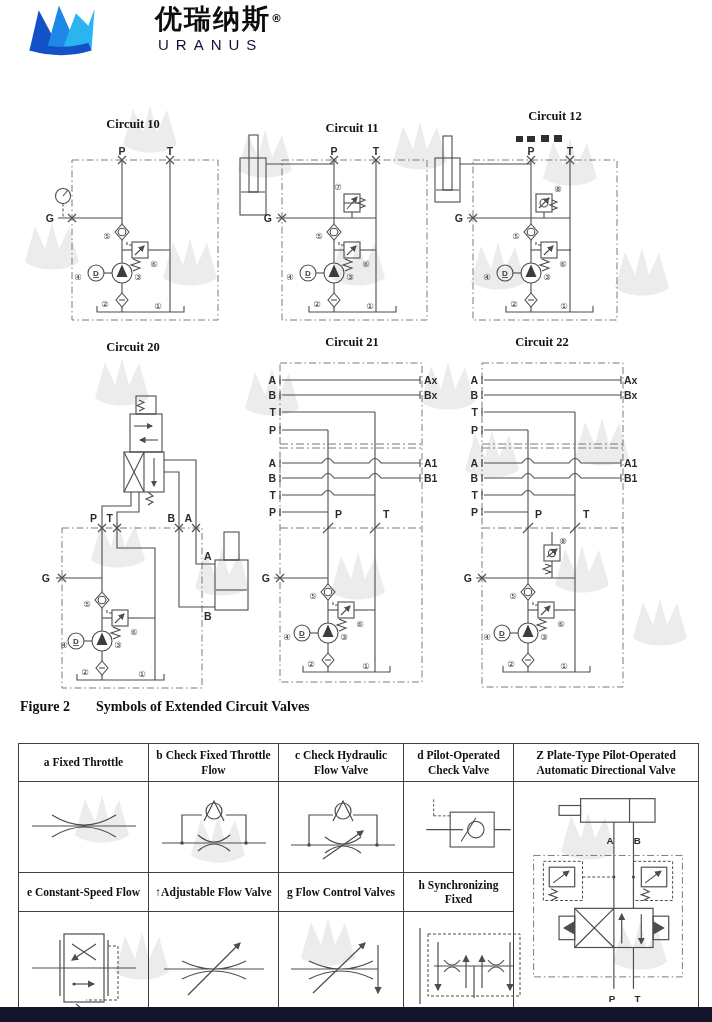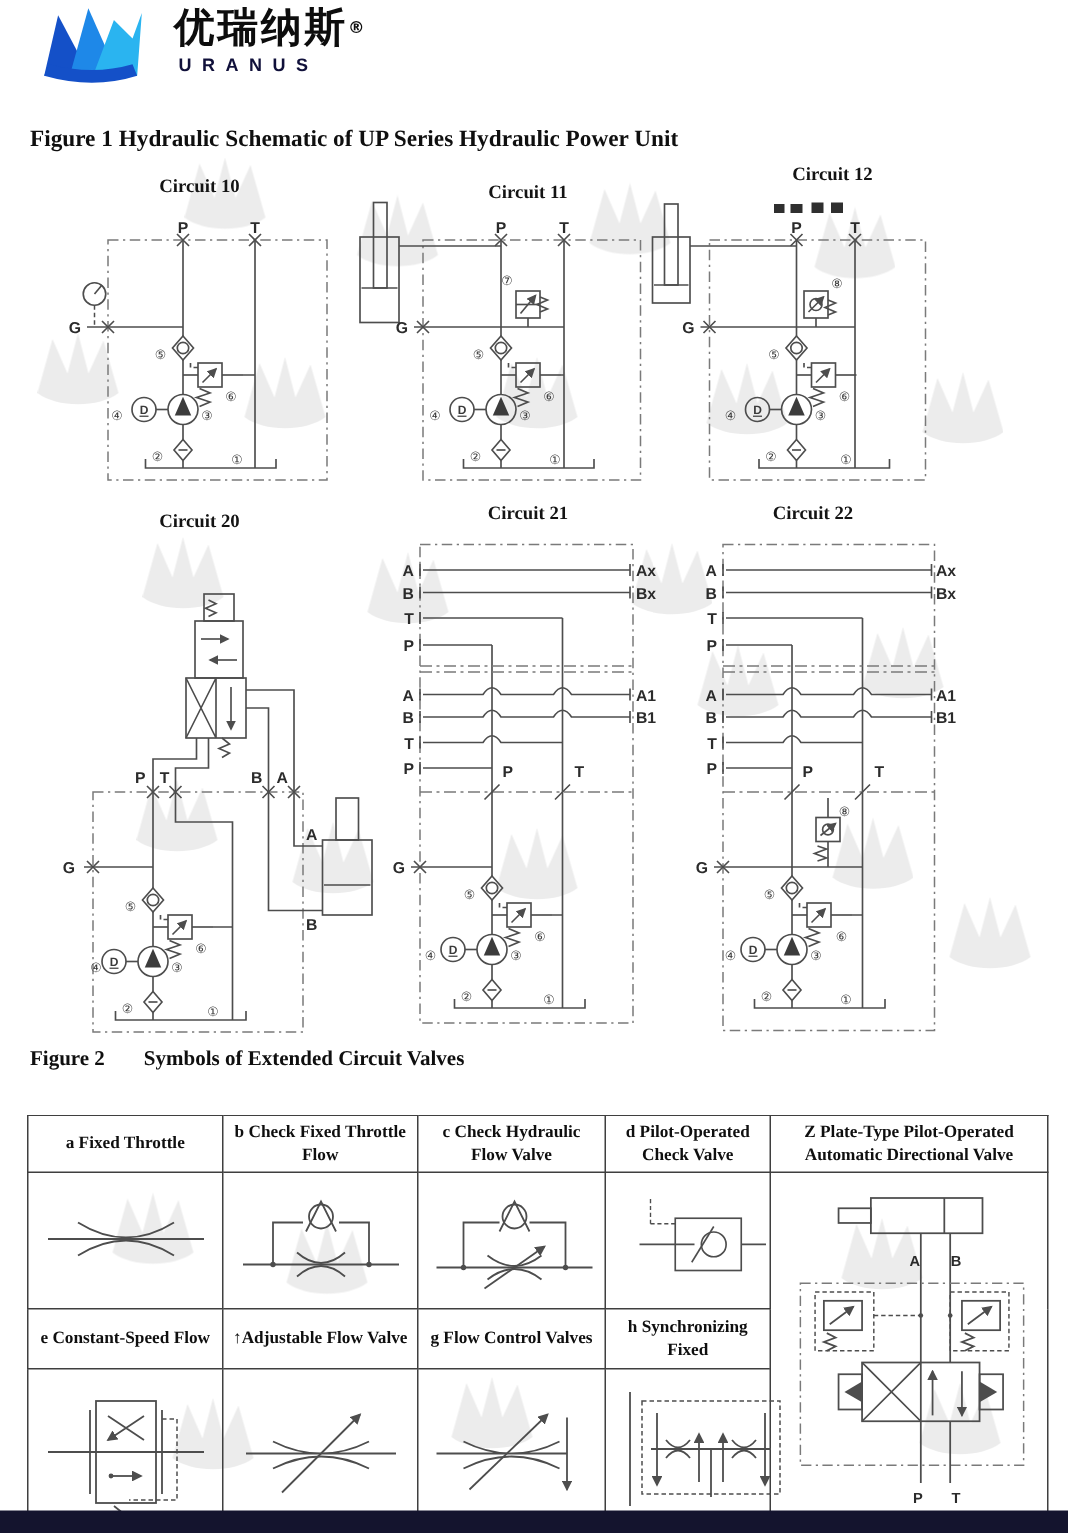--- a/index.html
+++ b/index.html
@@ -1,26 +1,26 @@
 <!DOCTYPE html>
 <html><head>
 <meta charset="utf-8">
 <style>
   html,body{margin:0;padding:0;background:#e8e8e8;}
   .page{position:relative;width:712px;height:1022px;background:#ffffff;overflow:hidden;
         font-family:"Liberation Serif",serif;}
   .layer{position:absolute;left:0;top:0;z-index:1;}
   #wm-layer{z-index:0;}
   
-  .logo{position:absolute;left:16px;top:4px;display:flex;align-items:flex-start;z-index:1;}
+  .logo{position:absolute;left:16px;top:4px;display:flex;align-items:flex-start;z-index:1;gap:39px;}
   .logo-text{margin-left:8px;}
   .logo-cn{font-family:"DejaVu Sans",sans-serif;font-weight:bold;font-size:27px;color:#0d0d0d;
            letter-spacing:2px;line-height:30px;}
   .logo-cn sup{font-size:11px;vertical-align:top;}
-  .logo-en{font-family:"Liberation Sans",sans-serif;font-weight:bold;font-size:12px;color:#10103a;
+  .logo-en{font-family:"Liberation Sans",sans-serif;font-weight:normal;font-size:15px;color:#10103a;
            letter-spacing:7px;margin-top:2px;padding-left:3px;}
   
   .fig1-title{position:absolute;left:20px;top:84px;margin:0;font-size:15.5px;font-weight:bold;
               color:#0f0f0f;z-index:1;}
   .fig2-title{position:absolute;left:20px;top:699px;margin:0;font-size:14px;font-weight:bold;
               color:#0f0f0f;z-index:1;}
   .fig2-title .gap{margin-left:26px;}
   
   #fig1{position:absolute;left:0;top:108px;z-index:1;}
   #fig1 .ln{stroke:#4d4d4d;fill:none;stroke-width:1.1px;}
@@ -117,21 +117,20 @@
       <path d="M30,60 L46,2 L62,38 L50,60 Z" fill="#1e88e8"></path>
       <path d="M50,60 L68,12 L84,28 L92,6 L88,60 Z" fill="#2ab4f0"></path>
       <path d="M8,60 Q50,72 88,60 L84,50 Q50,60 12,50 Z" fill="#1450c8"></path>
     </svg>
     <div class="logo-text">
       <div class="logo-cn"><span>优瑞纳斯</span><sup>®</sup></div>
       <div class="logo-en">URANUS</div>
     </div>
   </header>
 
-  <h1 class="fig1-title">Figure 1 Hydraulic Schematic of UP Series Hydraulic Power Unit</h1>
 
   <svg id="fig1" width="712" height="592" viewBox="0 0 712 592">
 
     <g>
       <text class="ct" x="133" y="20">Circuit 10</text>
       <rect class="enc" x="72" y="52" width="146" height="160"></rect>
       <use href="#pb" x="122" y="52"></use>
       <path class="ln" d="M170,52 V204 M162,142 H170 M58,110 H122"></path>
       <g class="ln">
         <circle cx="63" cy="88" r="7.5"></circle>

